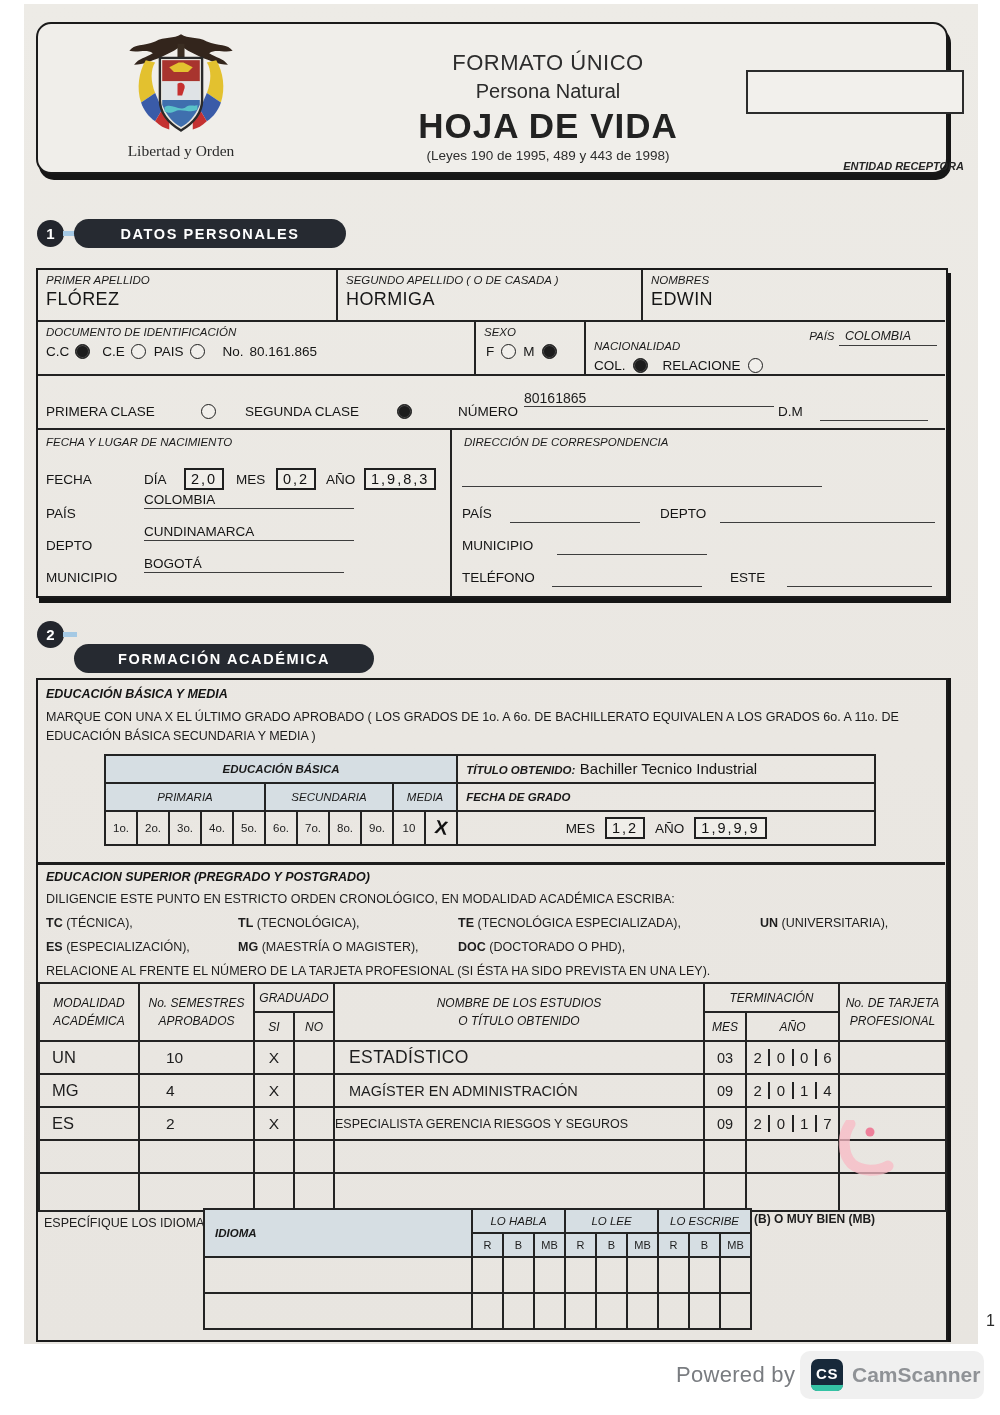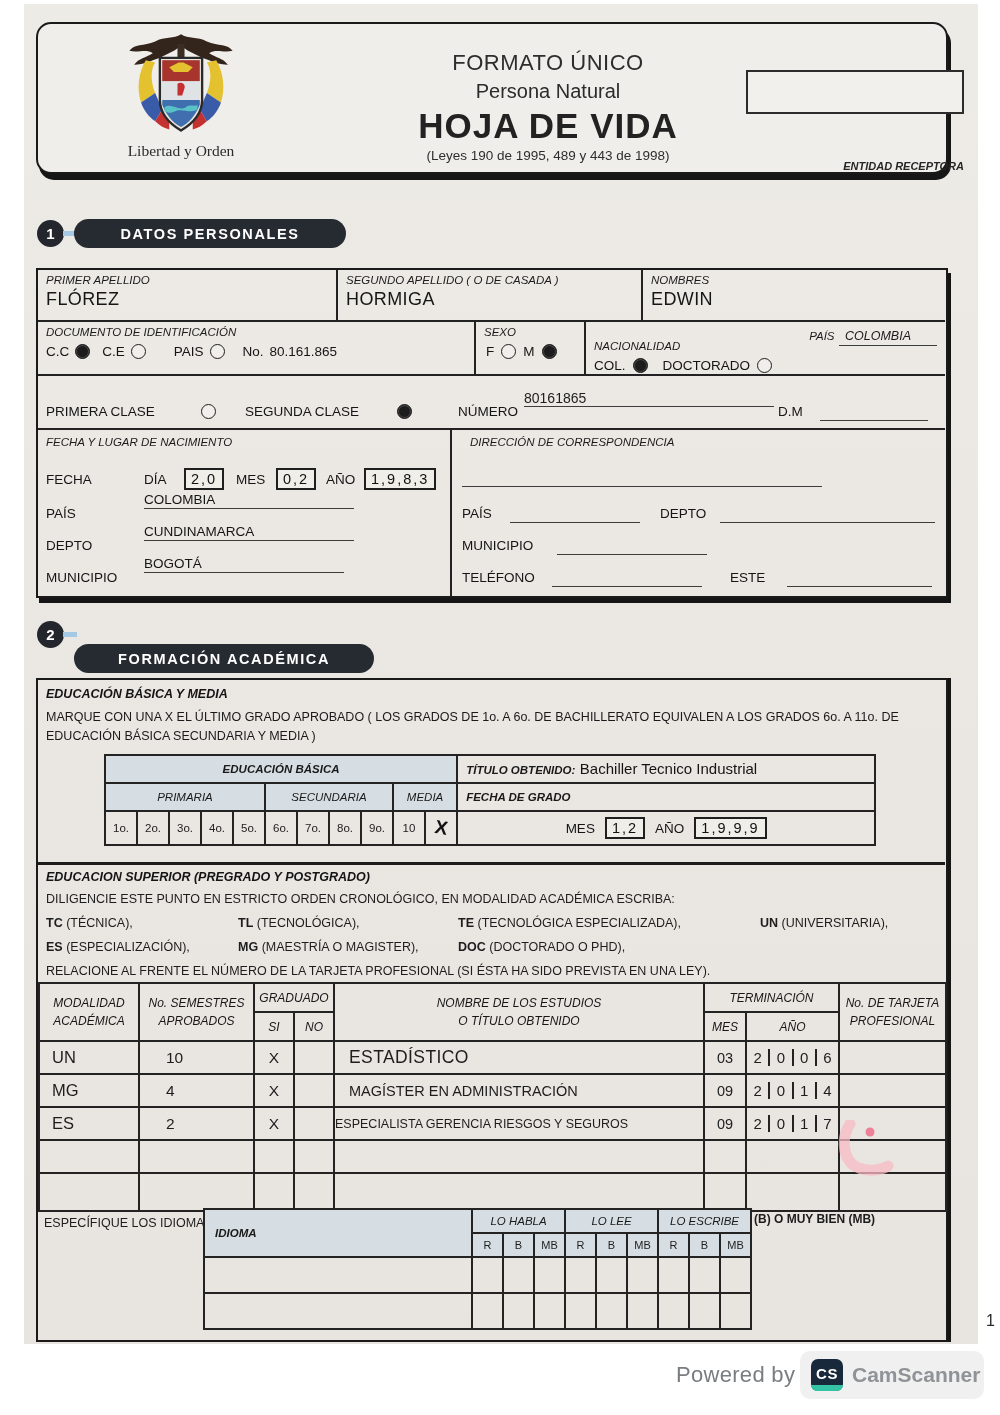--- a/index.html
+++ b/index.html
@@ -118,21 +118,21 @@
         <div class="val" style="padding:3px 0 0 8px;">EDWIN</div>
       </div>
 
       <div class="cell br bb" style="left:0;top:52px;width:438px;height:54px;">
         <div class="lbl" style="padding:4px 0 0 8px;">DOCUMENTO DE IDENTIFICACIÓN</div>
         <div style="padding:6px 0 0 8px;display:flex;align-items:center;gap:6px;">
           <span class="inl">C.C</span>
           <span class="radio filled"></span>
           <span class="inl" style="margin-left:6px;">C.E</span>
           <span class="radio"></span>
-          <span class="inl" style="margin-left:22px;">PAIS</span>
+          <span class="inl" style="margin-left:2px;">PAIS</span>
           <span class="radio"></span>
           <span class="inl" style="margin-left:12px;">No.</span>
           <span class="inl">80.161.865</span>
         </div>
       </div>
       <div class="cell br bb" style="left:438px;top:52px;width:110px;height:54px;">
         <div class="lbl" style="padding:4px 0 0 8px;">SEXO</div>
         <div style="padding:6px 0 0 10px;display:flex;align-items:center;gap:7px;">
           <span class="inl">F</span>
           <span class="radio"></span>
@@ -142,21 +142,21 @@
       </div>
       <div class="cell bb" style="left:548px;top:52px;width:359px;height:54px;">
         <div class="lbl" style="padding:18px 0 0 8px;">NACIONALIDAD</div>
         <div class="abs" style="right:8px;top:4px;">
           <span class="lbl">PAÍS</span>
           <span class="lbl" style="border-bottom:1.6px solid #3d3d3d;padding:0 26px 2px 6px;font-size:12.5px;">COLOMBIA</span>
         </div>
         <div style="padding:6px 0 0 8px;display:flex;align-items:center;gap:7px;">
           <span class="inl">COL.</span>
           <span class="radio filled"></span>
-          <span class="inl" style="margin-left:8px;">DOCTORADO</span>
+          <span class="inl" style="margin-left:8px;">RELACIONE</span>
           <span class="radio"></span>
         </div>
       </div>
 
       <div class="cell bb" style="left:0;top:106px;width:907px;height:54px;">
         <span class="abs inl" style="left:8px;top:28px;">PRIMERA CLASE</span>
         <span class="radio abs" style="left:163px;top:28px;"></span>
         <span class="abs inl" style="left:207px;top:28px;">SEGUNDA CLASE</span>
         <span class="radio filled abs" style="left:359px;top:28px;"></span>
         <span class="abs inl" style="left:420px;top:28px;">NÚMERO</span>
@@ -175,21 +175,21 @@
         <span class="abs inl" style="left:288px;top:42px;">AÑO</span>
         <span class="abs dbox" style="left:326px;top:38px;">1,9,8,3</span>
         <span class="abs inl" style="left:8px;top:76px;">PAÍS</span>
         <span class="abs uline inl" style="left:106px;top:62px;width:210px;">COLOMBIA</span>
         <span class="abs inl" style="left:8px;top:108px;">DEPTO</span>
         <span class="abs uline inl" style="left:106px;top:94px;width:210px;">CUNDINAMARCA</span>
         <span class="abs inl" style="left:8px;top:140px;">MUNICIPIO</span>
         <span class="abs uline inl" style="left:106px;top:126px;width:200px;">BOGOTÁ</span>
       </div>
       <div class="cell" style="left:414px;top:160px;width:493px;height:167px;">
-        <div class="lbl" style="padding:6px 0 0 18px;">DIRECCIÓN DE CORRESPONDENCIA</div>
+        <div class="lbl" style="padding:6px 0 0 12px;">DIRECCIÓN DE CORRESPONDENCIA</div>
         <span class="abs uline" style="left:10px;top:40px;width:360px;"></span>
         <span class="abs inl" style="left:10px;top:76px;">PAÍS</span>
         <span class="abs uline" style="left:58px;top:76px;width:130px;"></span>
         <span class="abs inl" style="left:208px;top:76px;">DEPTO</span>
         <span class="abs uline" style="left:268px;top:76px;width:215px;"></span>
         <span class="abs inl" style="left:10px;top:108px;">MUNICIPIO</span>
         <span class="abs uline" style="left:105px;top:108px;width:150px;"></span>
         <span class="abs inl" style="left:10px;top:140px;">TELÉFONO</span>
         <span class="abs uline" style="left:100px;top:140px;width:150px;"></span>
         <span class="abs inl" style="left:278px;top:140px;">ESTE</span>

